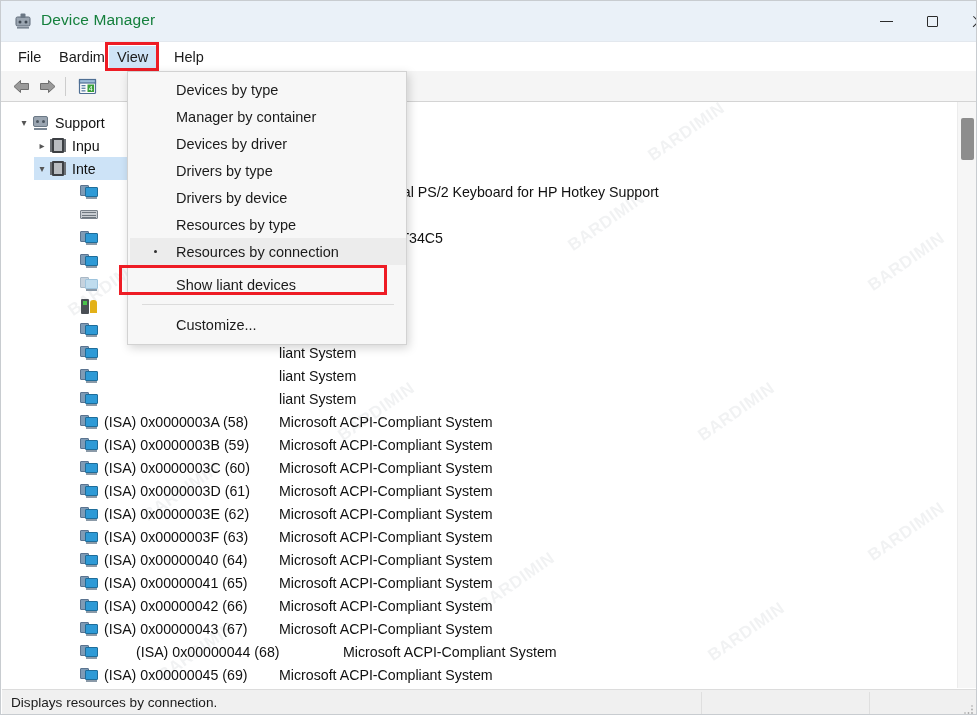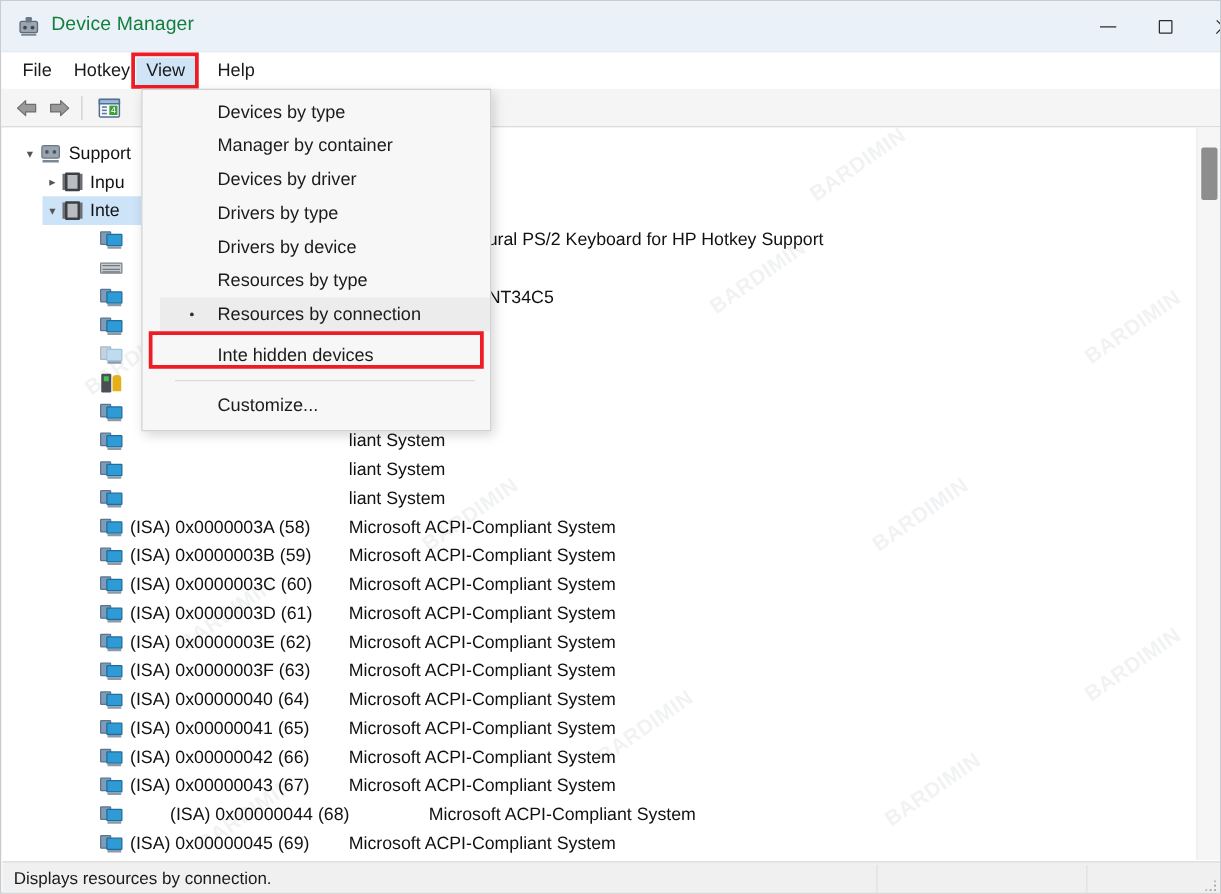--- a/index.html
+++ b/index.html
@@ -358,27 +358,27 @@
   .ico-computer .cfoot {
     position: absolute;
     left: 2px; top: 13px;
     width: 13px; height: 2px;
     background: #7b8794;
   }
 
   
   .dropdown {
     position: absolute;
-    left: 112px; top: 70px;
+    left: 126px; top: 70px;
     width: 280px;
     background: #f7f7f7;
     border: 1px solid #d2d2d2;
     box-shadow: 2px 3px 9px rgba(0,0,0,0.17);
     box-sizing: border-box;
-    padding: 4px 0 6px 14px;
+    padding: 4px 0 6px 2px;
     z-index: 40;
   }
   .dd-item {
     position: relative;
     height: 27px;
     display: flex;
     align-items: center;
     padding-left: 46px;
     font-size: 14.5px;
     color: #1b1b1b;
@@ -486,21 +486,21 @@
     <div class="winbtn winbtn-max">
       <div class="glyph-max"></div>
     </div>
     <div class="winbtn winbtn-close">
       <div class="glyph-close"></div>
     </div>
   </div>
 
   <div class="menubar">
     <div class="menu-item menu-file">File</div>
-    <div class="menu-item menu-action">Hotkey</div>
+    <div class="menu-item menu-action">Bardimi</div>
     <div class="menu-item menu-view">View</div>
     <div class="menu-item menu-help">Help</div>
   </div>
 
   <div class="toolbar">
     <div class="tb-btn tb-back">
       <svg width="19" height="15" viewBox="0 0 19 15">
         <path d="M8.5 1.5 L2 7.5 L8.5 13.5 L8.5 10.5 L16.5 10.5 L16.5 4.5 L8.5 4.5 Z" fill="#9a9a9a" stroke="#6e6e6e" stroke-width="1" stroke-linejoin="round"></path>
       </svg>
     </div>
@@ -796,21 +796,21 @@
       </div>
     <div class="dd-item">
         <span>Resources by type</span>
       </div>
     <div class="dd-item checked">
       <span class="dd-bullet"></span>
       <span>Resources by connection</span>
     </div>
     <div class="dd-gap"></div>
     <div class="dd-item">
-        <span>Inte hidden devices</span>
+        <span>Show liant devices</span>
       </div>
     <div class="dd-sep"></div>
     <div class="dd-item">
         <span>Customize...</span>
       </div>
   </div>
 
   <div class="anno-view"></div>
   <div class="anno-res"></div>
 

